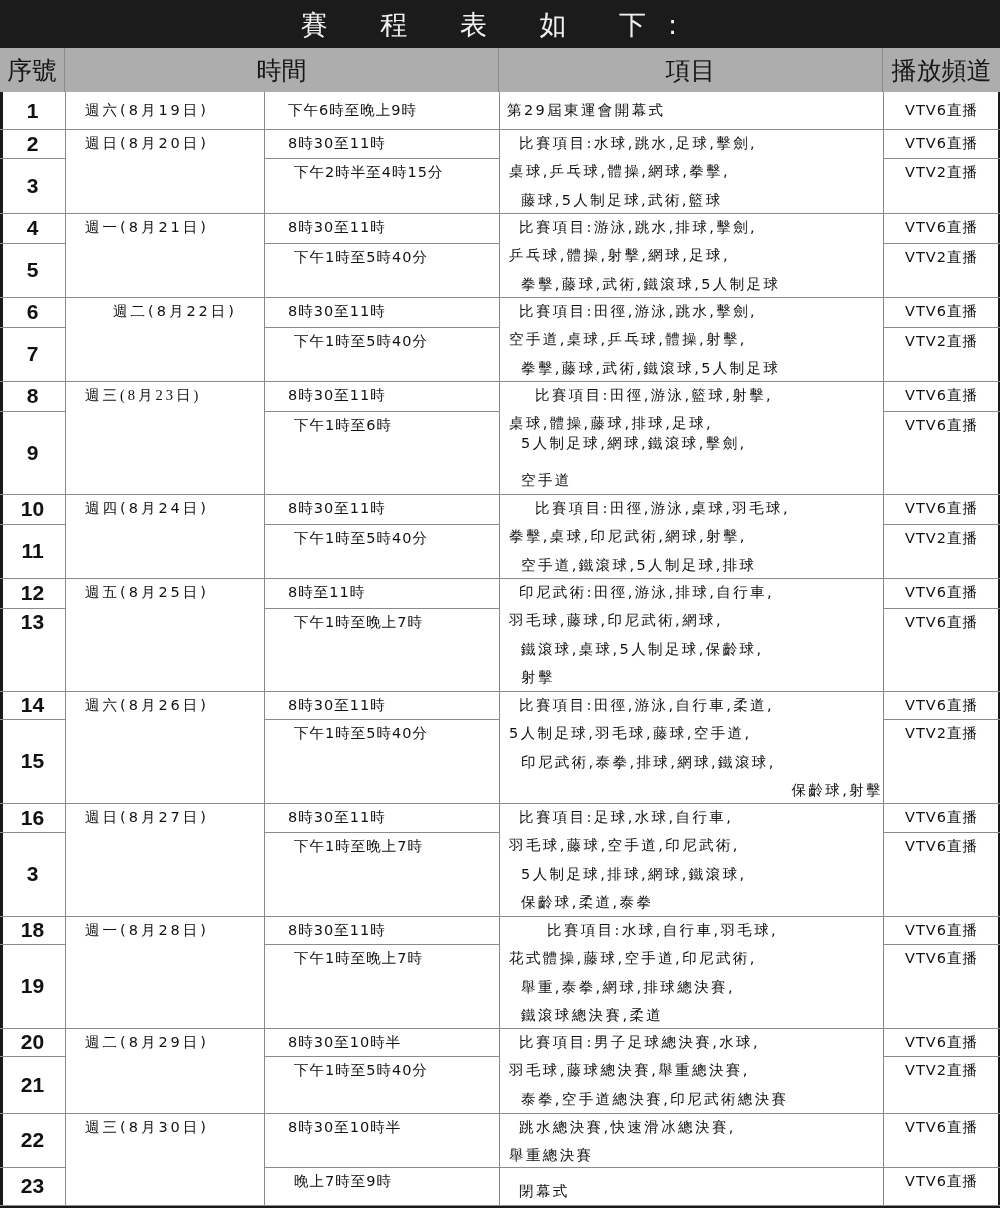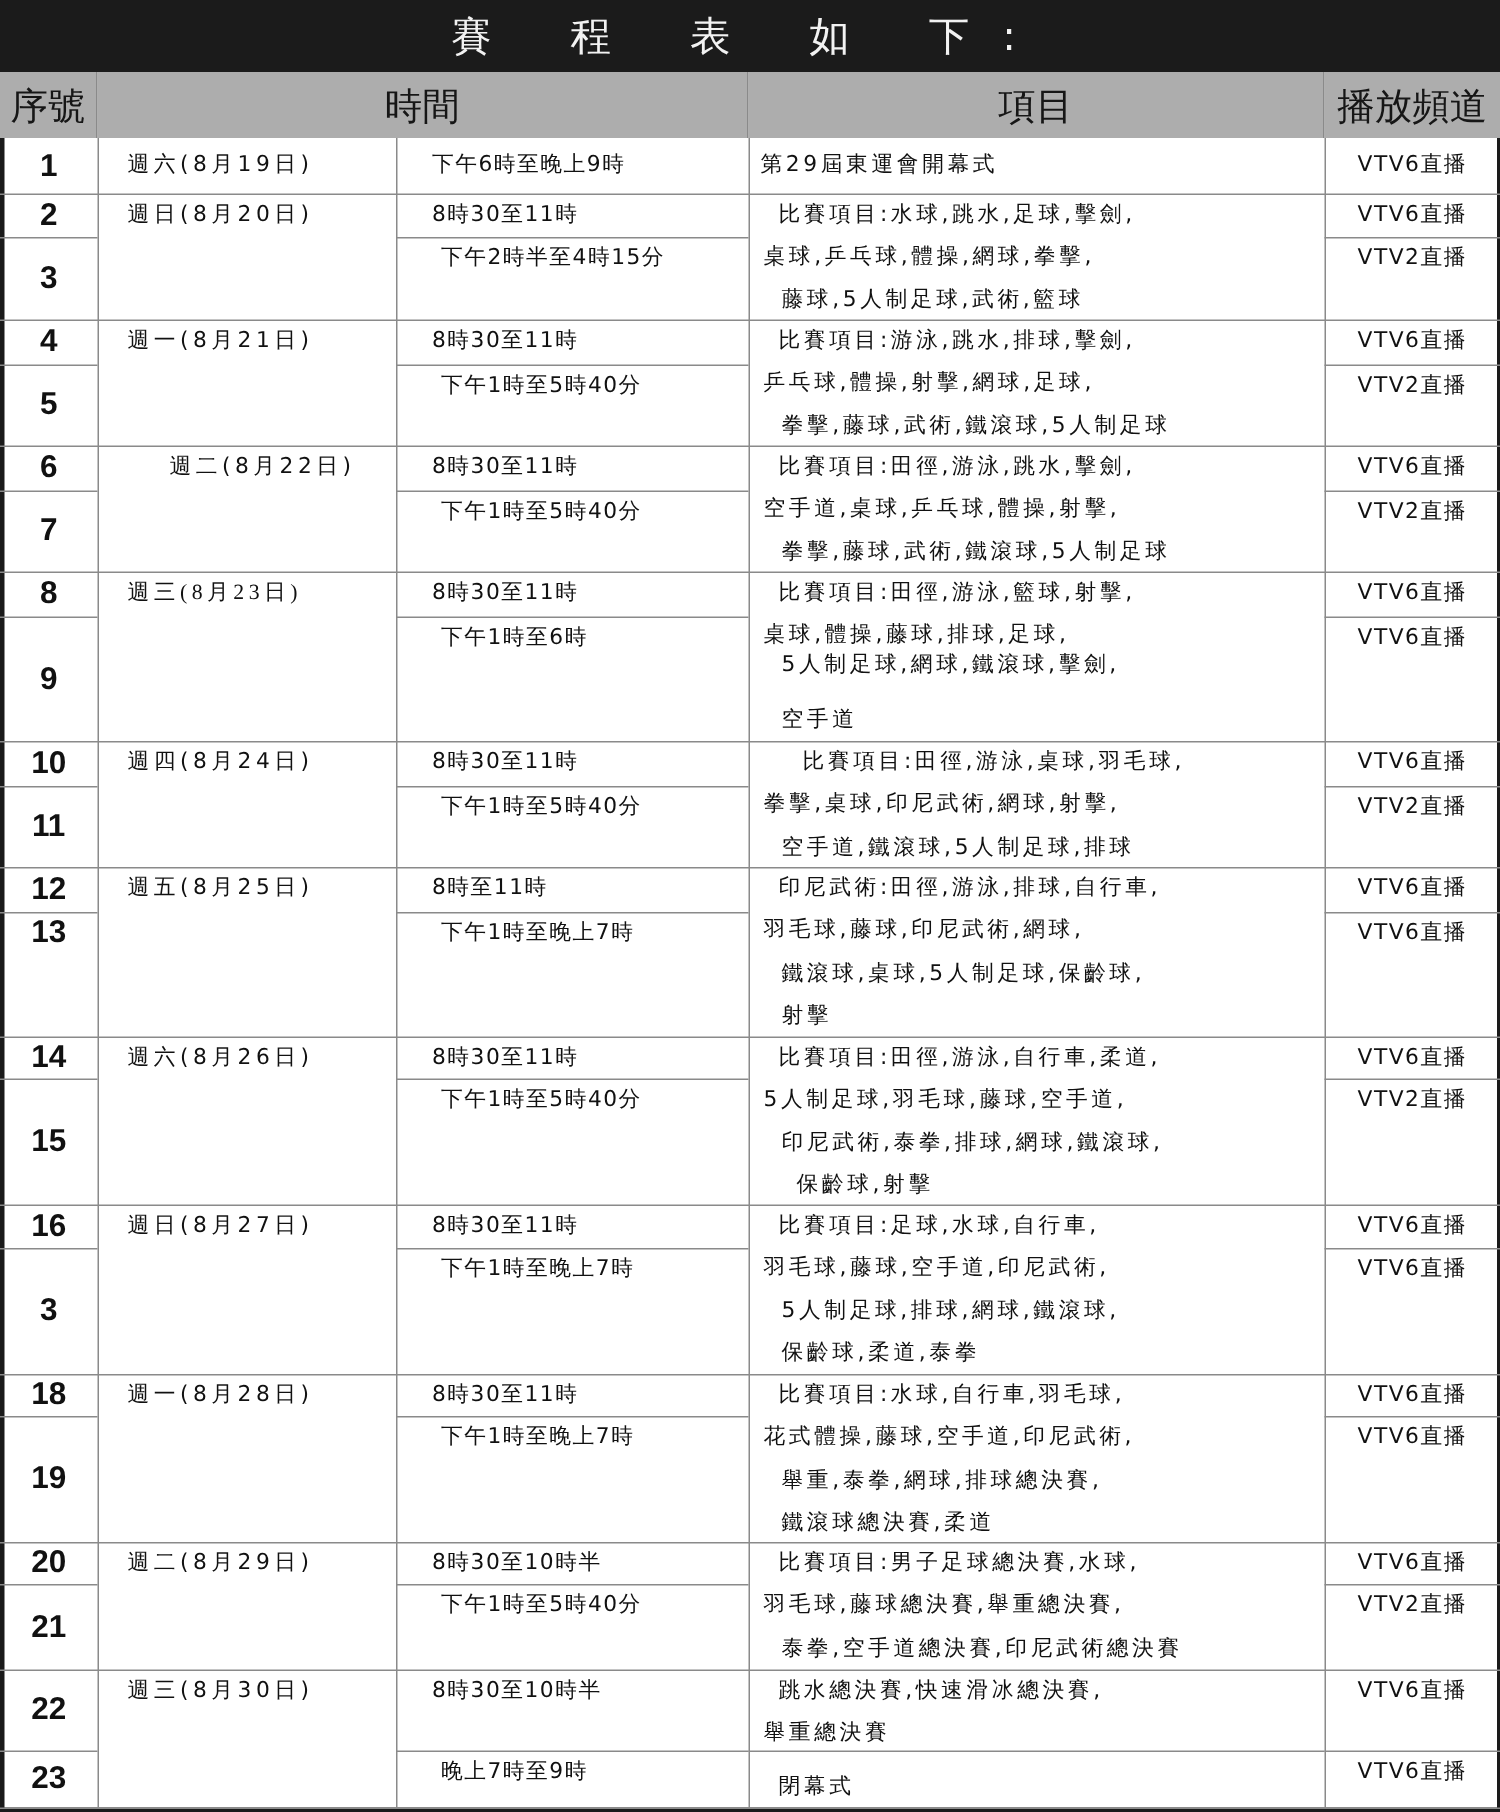--- a/index.html
+++ b/index.html
@@ -82,21 +82,21 @@
     <div class="hline" style="left:264px;width:235px;top:327px;"></div>
     <div class="hline" style="left:883px;width:117px;top:327px;"></div>
     <div class="cell num" style="top:297px;height:30px;line-height:30px;">6</div>
     <div class="cell time" style="top:297px;height:28px;line-height:28px;padding-left:24px;">8時30至11時</div>
     <div class="cell chan" style="top:297px;height:28px;line-height:28px;">VTV6直播</div>
     <div class="cell num" style="top:327px;height:54px;line-height:54px;">7</div>
     <div class="cell time" style="top:327px;height:28px;line-height:28px;padding-left:30px;">下午1時至5時40分</div>
     <div class="cell chan" style="top:327px;height:28px;line-height:28px;">VTV2直播</div>
     <div class="hline" style="left:0;width:1000px;top:494px;"></div>
     <div class="cell date" style="top:381px;height:28px;line-height:28px;font-family:Liberation Serif, serif;">週三(8月23日)</div>
-    <div class="cell event" style="top:381px;height:28px;padding-left:20px;">比賽項目:田徑,游泳,籃球,射擊,</div>
+    <div class="cell event" style="top:381px;height:28px;padding-left:36px;">比賽項目:田徑,游泳,籃球,射擊,</div>
     <div class="cell event" style="top:409.3px;height:28px;padding-left:10px;">桌球,體操,藤球,排球,足球,</div>
     <div class="cell event" style="top:429px;height:28px;padding-left:22px;">5人制足球,網球,鐵滾球,擊劍,</div>
     <div class="cell event" style="top:465.9px;height:28px;padding-left:22px;">空手道</div>
     <div class="hline" style="left:0;width:65px;top:411px;"></div>
     <div class="hline" style="left:264px;width:235px;top:411px;"></div>
     <div class="hline" style="left:883px;width:117px;top:411px;"></div>
     <div class="cell num" style="top:381px;height:30px;line-height:30px;">8</div>
     <div class="cell time" style="top:381px;height:28px;line-height:28px;padding-left:24px;">8時30至11時</div>
     <div class="cell chan" style="top:381px;height:28px;line-height:28px;">VTV6直播</div>
     <div class="cell num" style="top:411px;height:83px;line-height:83px;">9</div>
@@ -129,21 +129,21 @@
     <div class="cell time" style="top:578px;height:28px;line-height:28px;padding-left:24px;">8時至11時</div>
     <div class="cell chan" style="top:578px;height:28px;line-height:28px;">VTV6直播</div>
     <div class="cell num" style="top:580px;height:83px;line-height:83px;">13</div>
     <div class="cell time" style="top:608px;height:28px;line-height:28px;padding-left:30px;">下午1時至晚上7時</div>
     <div class="cell chan" style="top:608px;height:28px;line-height:28px;">VTV6直播</div>
     <div class="hline" style="left:0;width:1000px;top:803px;"></div>
     <div class="cell date" style="top:691px;height:28px;line-height:28px;">週六(8月26日)</div>
     <div class="cell event" style="top:691px;height:28px;padding-left:20px;">比賽項目:田徑,游泳,自行車,柔道,</div>
     <div class="cell event" style="top:719.3px;height:28px;padding-left:10px;">5人制足球,羽毛球,藤球,空手道,</div>
     <div class="cell event" style="top:747.6px;height:28px;padding-left:22px;">印尼武術,泰拳,排球,網球,鐵滾球,</div>
-    <div class="cell event" style="top:775.9px;height:28px;padding-left:32px;">保齡球,射擊</div>
+    <div class="cell event" style="top:775.9px;height:28px;padding-left:22px;text-align:right;">保齡球,射擊</div>
     <div class="hline" style="left:0;width:65px;top:719px;"></div>
     <div class="hline" style="left:264px;width:235px;top:719px;"></div>
     <div class="hline" style="left:883px;width:117px;top:719px;"></div>
     <div class="cell num" style="top:691px;height:28px;line-height:28px;">14</div>
     <div class="cell time" style="top:691px;height:28px;line-height:28px;padding-left:24px;">8時30至11時</div>
     <div class="cell chan" style="top:691px;height:28px;line-height:28px;">VTV6直播</div>
     <div class="cell num" style="top:719px;height:84px;line-height:84px;">15</div>
     <div class="cell time" style="top:719px;height:28px;line-height:28px;padding-left:30px;">下午1時至5時40分</div>
     <div class="cell chan" style="top:719px;height:28px;line-height:28px;">VTV2直播</div>
     <div class="hline" style="left:0;width:1000px;top:916px;"></div>
@@ -156,21 +156,21 @@
     <div class="hline" style="left:264px;width:235px;top:832px;"></div>
     <div class="hline" style="left:883px;width:117px;top:832px;"></div>
     <div class="cell num" style="top:803px;height:29px;line-height:29px;">16</div>
     <div class="cell time" style="top:803px;height:28px;line-height:28px;padding-left:24px;">8時30至11時</div>
     <div class="cell chan" style="top:803px;height:28px;line-height:28px;">VTV6直播</div>
     <div class="cell num" style="top:832px;height:84px;line-height:84px;">3</div>
     <div class="cell time" style="top:832px;height:28px;line-height:28px;padding-left:30px;">下午1時至晚上7時</div>
     <div class="cell chan" style="top:832px;height:28px;line-height:28px;">VTV6直播</div>
     <div class="hline" style="left:0;width:1000px;top:1028px;"></div>
     <div class="cell date" style="top:916px;height:28px;line-height:28px;">週一(8月28日)</div>
-    <div class="cell event" style="top:916px;height:28px;padding-left:20px;">比賽項目:水球,自行車,羽毛球,</div>
+    <div class="cell event" style="top:916px;height:28px;padding-left:36px;margin-left:12px;">比賽項目:水球,自行車,羽毛球,</div>
     <div class="cell event" style="top:944.3px;height:28px;padding-left:10px;">花式體操,藤球,空手道,印尼武術,</div>
     <div class="cell event" style="top:972.6px;height:28px;padding-left:22px;">舉重,泰拳,網球,排球總決賽,</div>
     <div class="cell event" style="top:1000.9px;height:28px;padding-left:22px;">鐵滾球總決賽,柔道</div>
     <div class="hline" style="left:0;width:65px;top:944px;"></div>
     <div class="hline" style="left:264px;width:235px;top:944px;"></div>
     <div class="hline" style="left:883px;width:117px;top:944px;"></div>
     <div class="cell num" style="top:916px;height:28px;line-height:28px;">18</div>
     <div class="cell time" style="top:916px;height:28px;line-height:28px;padding-left:24px;">8時30至11時</div>
     <div class="cell chan" style="top:916px;height:28px;line-height:28px;">VTV6直播</div>
     <div class="cell num" style="top:944px;height:84px;line-height:84px;">19</div>

